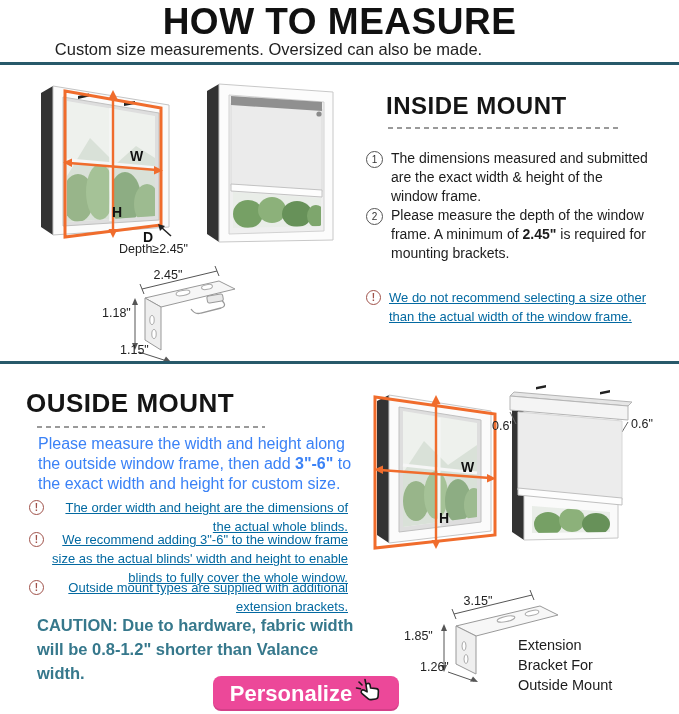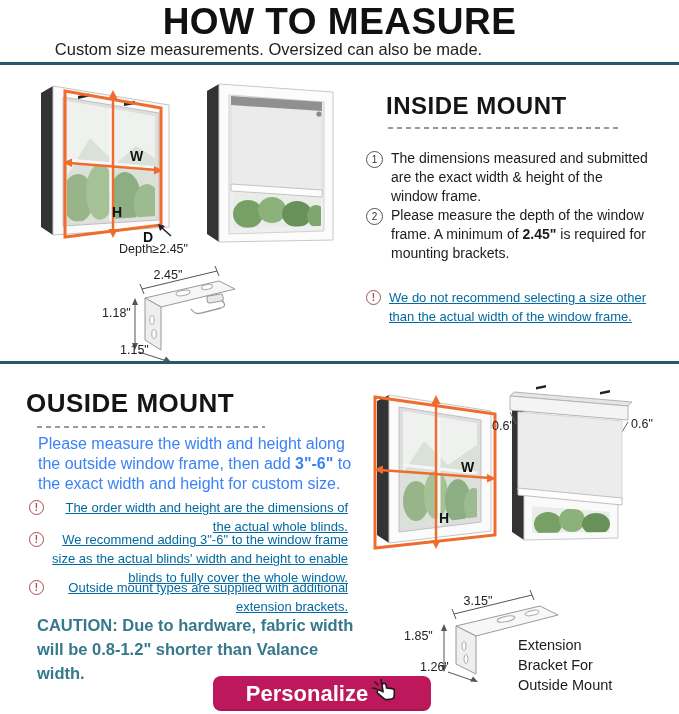--- a/index.html
+++ b/index.html
@@ -55,21 +55,21 @@
   .lbl-e-top{left:450px;top:594px;width:56px;} .lbl-e-side{left:404px;top:629px;}
   .lbl-e-bot{left:420px;top:660px;}
   .cap-e{left:518px;top:635px;width:100px;}
 
   .svg-win1{left:28px;top:76px;} .svg-shade1{left:198px;top:76px;}
   .svg-br1{left:95px;top:262px;}
   .svg-win2{left:372px;top:385px;} .svg-shade2{left:496px;top:378px;}
   .svg-br2{left:414px;top:584px;}
 
   
-  .btn{position:absolute;left:213px;top:676px;width:218px;height:35px;background:#be185d;
+  .btn{position:absolute;left:213px;top:676px;width:186px;height:35px;background:#ec4899;
        border:none;border-radius:8px;display:flex;align-items:center;justify-content:center;gap:2px;
        color:#fff;font-size:22px;font-weight:700;font-family:"Liberation Sans",sans-serif;
        cursor:pointer;box-shadow:inset 0 -2px 0 rgba(0,0,0,0.10);padding:0 6px;}
   .btn svg{margin-top:-6px;}
 </style>
 </head>
 <body>
 
 <div class="page">
 

